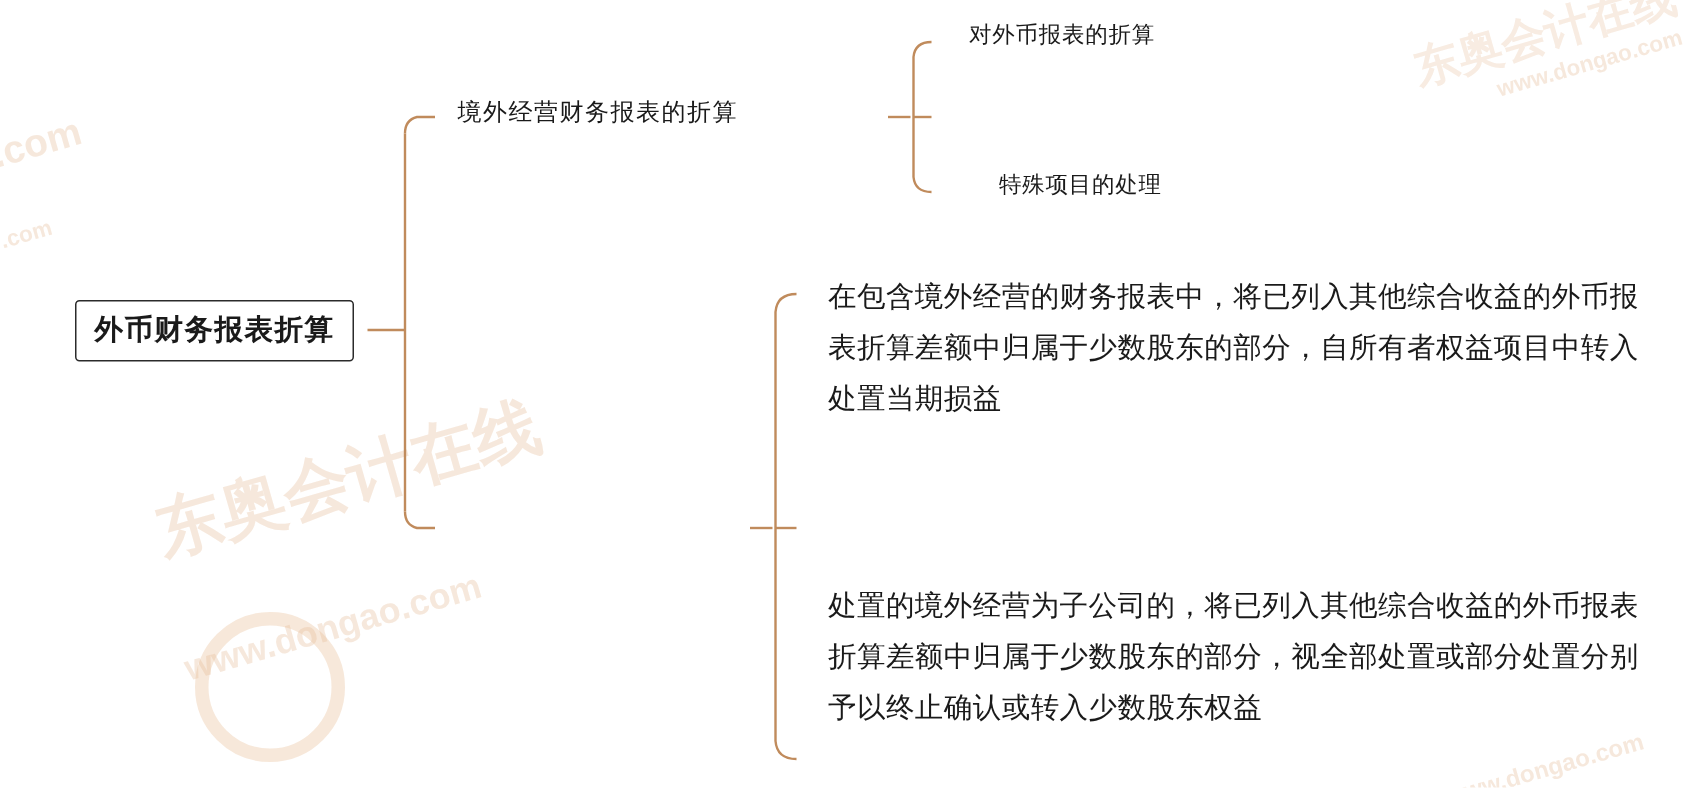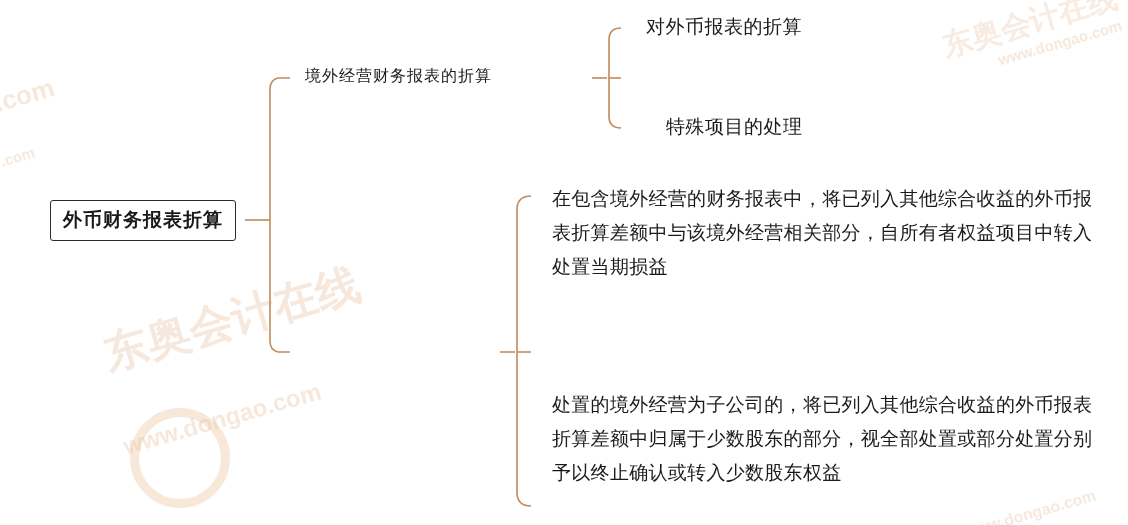--- a/index.html
+++ b/index.html
@@ -52,21 +52,21 @@
     letter-spacing: 1px;
     background: transparent;
     white-space: nowrap;
   }
   .branch-label {
     font-size: 16px;
     letter-spacing: 1px;
     white-space: nowrap;
   }
   .leaf-label {
-    font-size: 19px;
+    font-size: 15px;
     letter-spacing: 0.5px;
   }
   .para {
     font-size: 19px;
     line-height: 34px;
     letter-spacing: 0.3px;
     width: 545px;
   }
   svg.connectors {
     position: absolute;
@@ -118,16 +118,16 @@
   </svg>
 
   <div class="root-node" style="left:22px; top:200px;margin-left:28px;">外币财务报表折算</div>
 
   <div class="node branch-label" style="left:305px; top:64px;">境外经营财务报表的折算</div>
 
   <div class="node leaf-label" style="left:646px; top:13px;">对外币报表的折算</div>
   <div class="node leaf-label" style="left:646px; top:113px;margin-left:20px;">特殊项目的处理</div>
 
 
-  <div class="node para" style="left:552px; top:182px;">在包含境外经营的财务报表中，将已列入其他综合收益的外币报表折算差额中与该境外经营相关部分，自所有者权益项目中转入处置当期损益</div>
+  <div class="node para" style="left:552px; top:182px;">在包含境外经营的财务报表中，将已列入其他综合收益的外币报表折算差额中归属于少数股东的部分，自所有者权益项目中转入处置当期损益</div>
   <div class="node para" style="left:552px; top:388px;">处置的境外经营为子公司的，将已列入其他综合收益的外币报表折算差额中归属于少数股东的部分，视全部处置或部分处置分别予以终止确认或转入少数股东权益</div>
 
 </div>
 
 </body></html>

